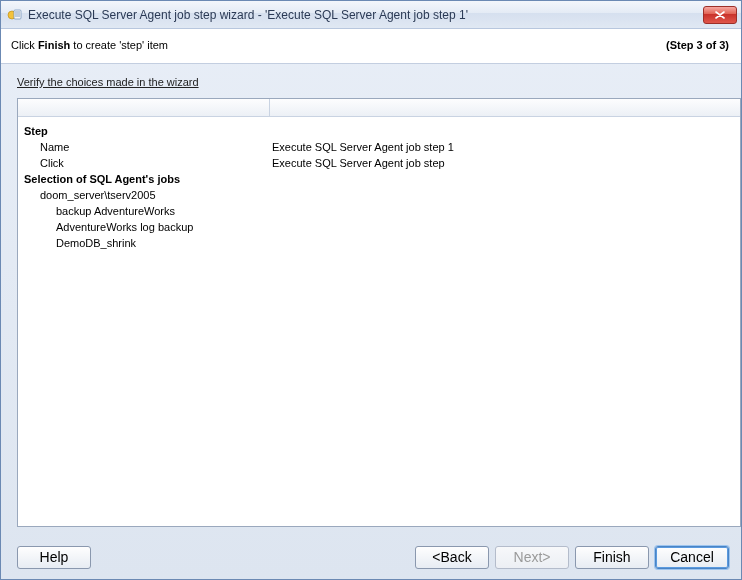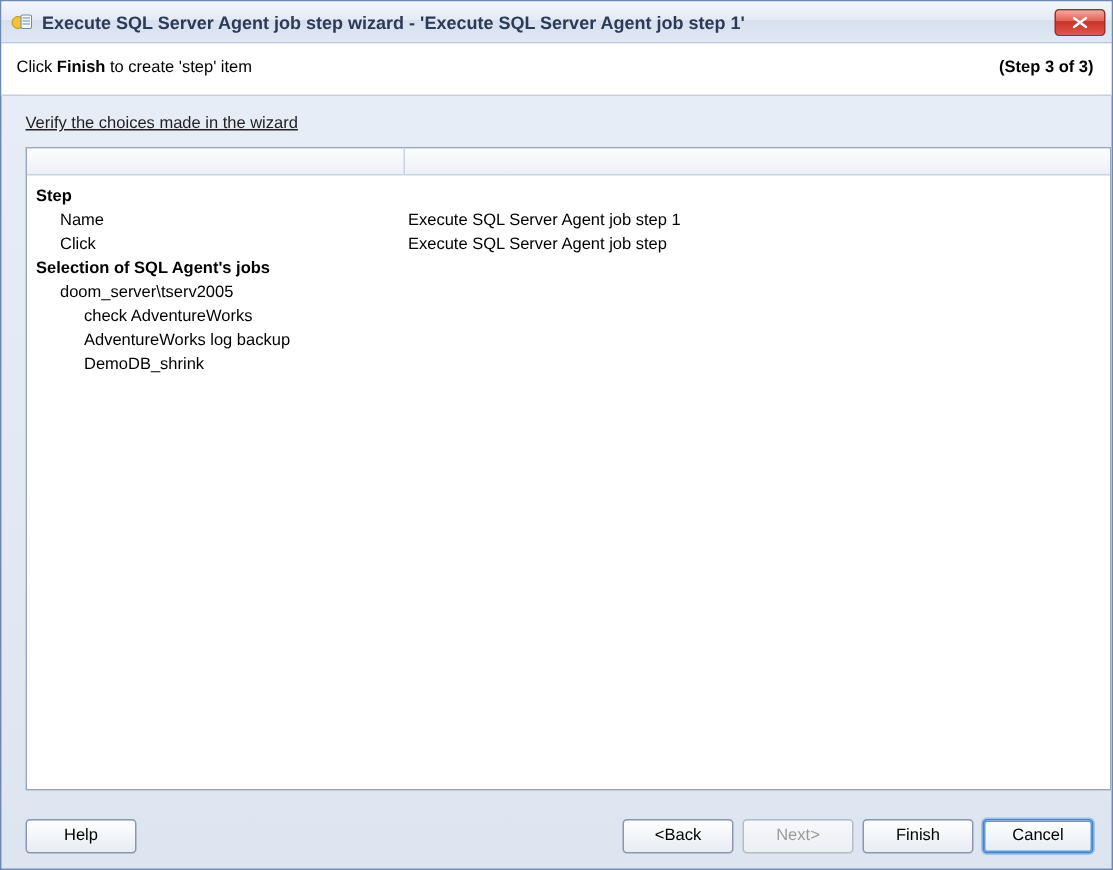--- a/index.html
+++ b/index.html
@@ -15,21 +15,21 @@
     height: 28px;
     background: linear-gradient(to bottom, #f3f6fb 0%, #e4ebf5 45%, #d6e0ef 46%, #e0e8f3 100%);
     border-bottom: 1px solid #b8c7de;
     display: flex; align-items: center;
     padding: 0 4px 0 6px;
   }
   .titlebar .win-icon {
     width: 16px; height: 16px; margin-right: 5px;
     display: inline-flex; align-items: center; justify-content: center;
   }
-  .titlebar .title-text { flex: 1; color: #2b3a55; font-size: 12px; white-space: nowrap; overflow: hidden; font-weight: bold; }
+  .titlebar .title-text { flex: 1; color: #2b3a55; font-size: 12px; white-space: nowrap; overflow: hidden; }
   .titlebar .close-btn {
     width: 34px; height: 18px;
     background: linear-gradient(to bottom, #f6a7a0 0%, #e06050 45%, #c9322a 46%, #e0564b 100%);
     border: 1px solid #9c2f28;
     border-radius: 3px;
     display: flex; align-items: center; justify-content: center;
     color: #fff; font-weight: bold;
     cursor: default;
   }
   .close-btn svg { display:block; }
@@ -79,21 +79,21 @@
     padding: 0 12px 0 16px;
     display: flex; align-items: center;
   }
   .footer .spacer { flex: 1; }
   .btn {
     min-width: 74px; height: 23px;
     margin-left: 6px;
     background: linear-gradient(to bottom, #fefefe, #e7ecf3);
     border: 1px solid #8a98ae;
     border-radius: 3px;
-    font-family: inherit; font-size: 11px;
+    font-family: inherit; font-size: 14px;
     display: inline-flex; align-items: center; justify-content: center;
     cursor: default;
     padding: 0 10px;
   }
   .btn.disabled { color: #9a9a9a; border-color: #b4bccb; background: linear-gradient(to bottom,#f7f8fa,#eceff4); }
   .btn.focus { box-shadow: 0 0 0 1px #5a9adf inset, 0 0 0 1px #9cc4ef; border-color: #4a84c5; }
   .btn.help { margin-left: 0; }
 </style>
 </head>
 <body>
@@ -151,21 +151,21 @@
         <div class="cell-l bold">Selection of SQL Agent's jobs</div>
         <div class="cell-r"></div>
       </div>
 
       <div class="row">
         <div class="cell-l indent1">doom_server\tserv2005</div>
         <div class="cell-r"></div>
       </div>
 
       <div class="row">
-        <div class="cell-l indent2">check AdventureWorks</div>
+        <div class="cell-l indent2">backup AdventureWorks</div>
         <div class="cell-r"></div>
       </div>
       <div class="row">
         <div class="cell-l indent2">AdventureWorks log backup</div>
         <div class="cell-r"></div>
       </div>
       <div class="row">
         <div class="cell-l indent2">DemoDB_shrink</div>
         <div class="cell-r"></div>
       </div>

